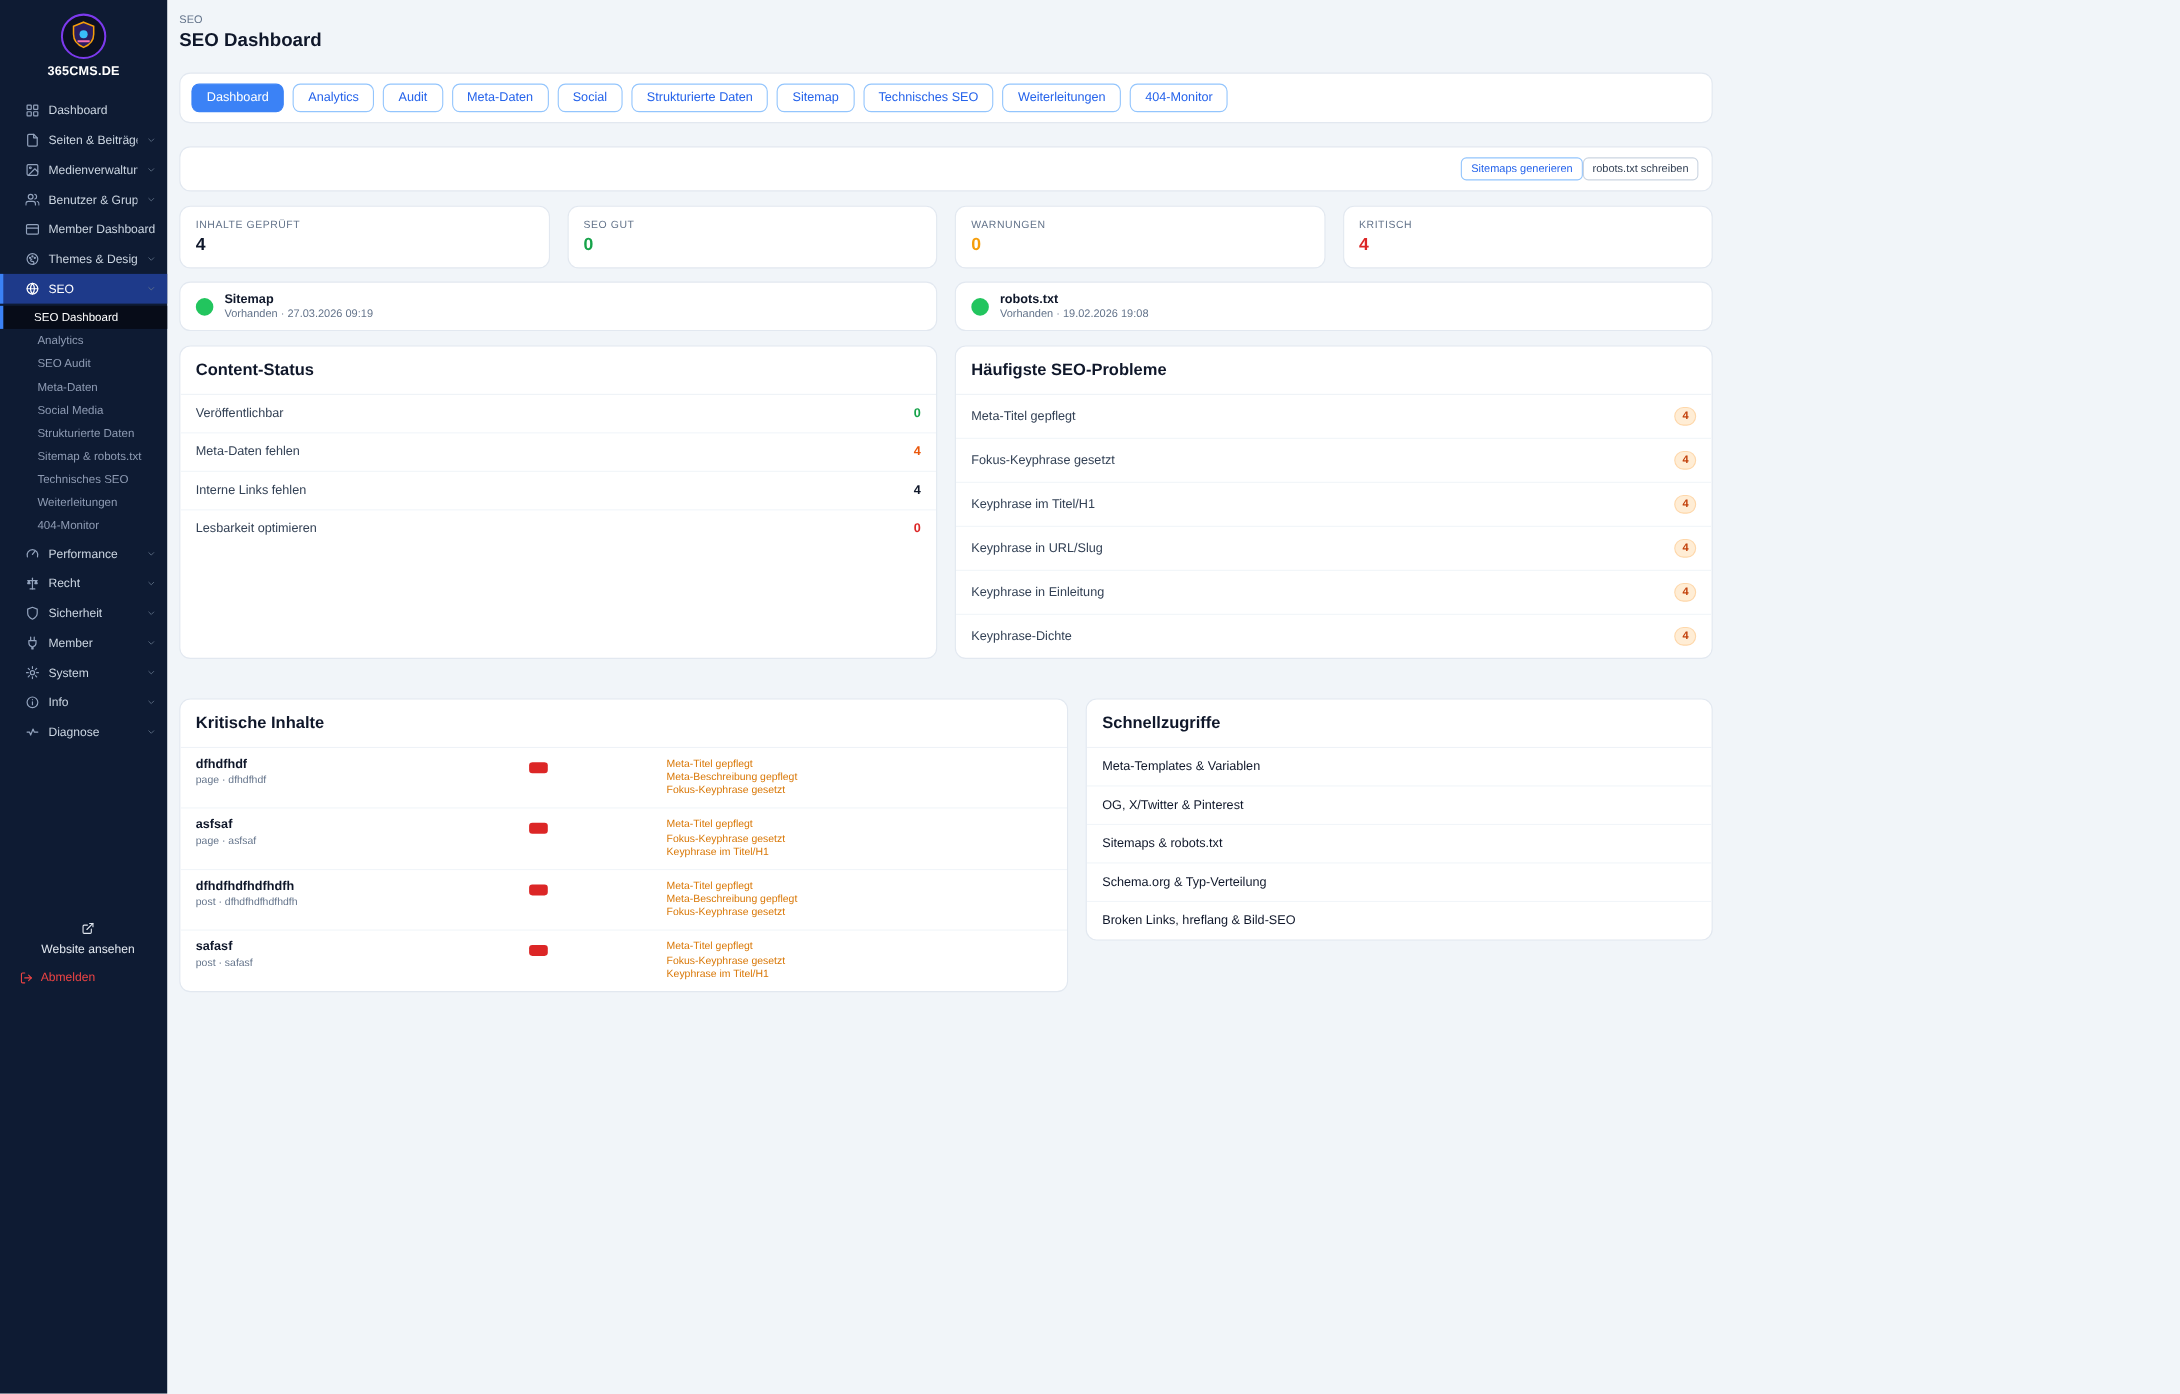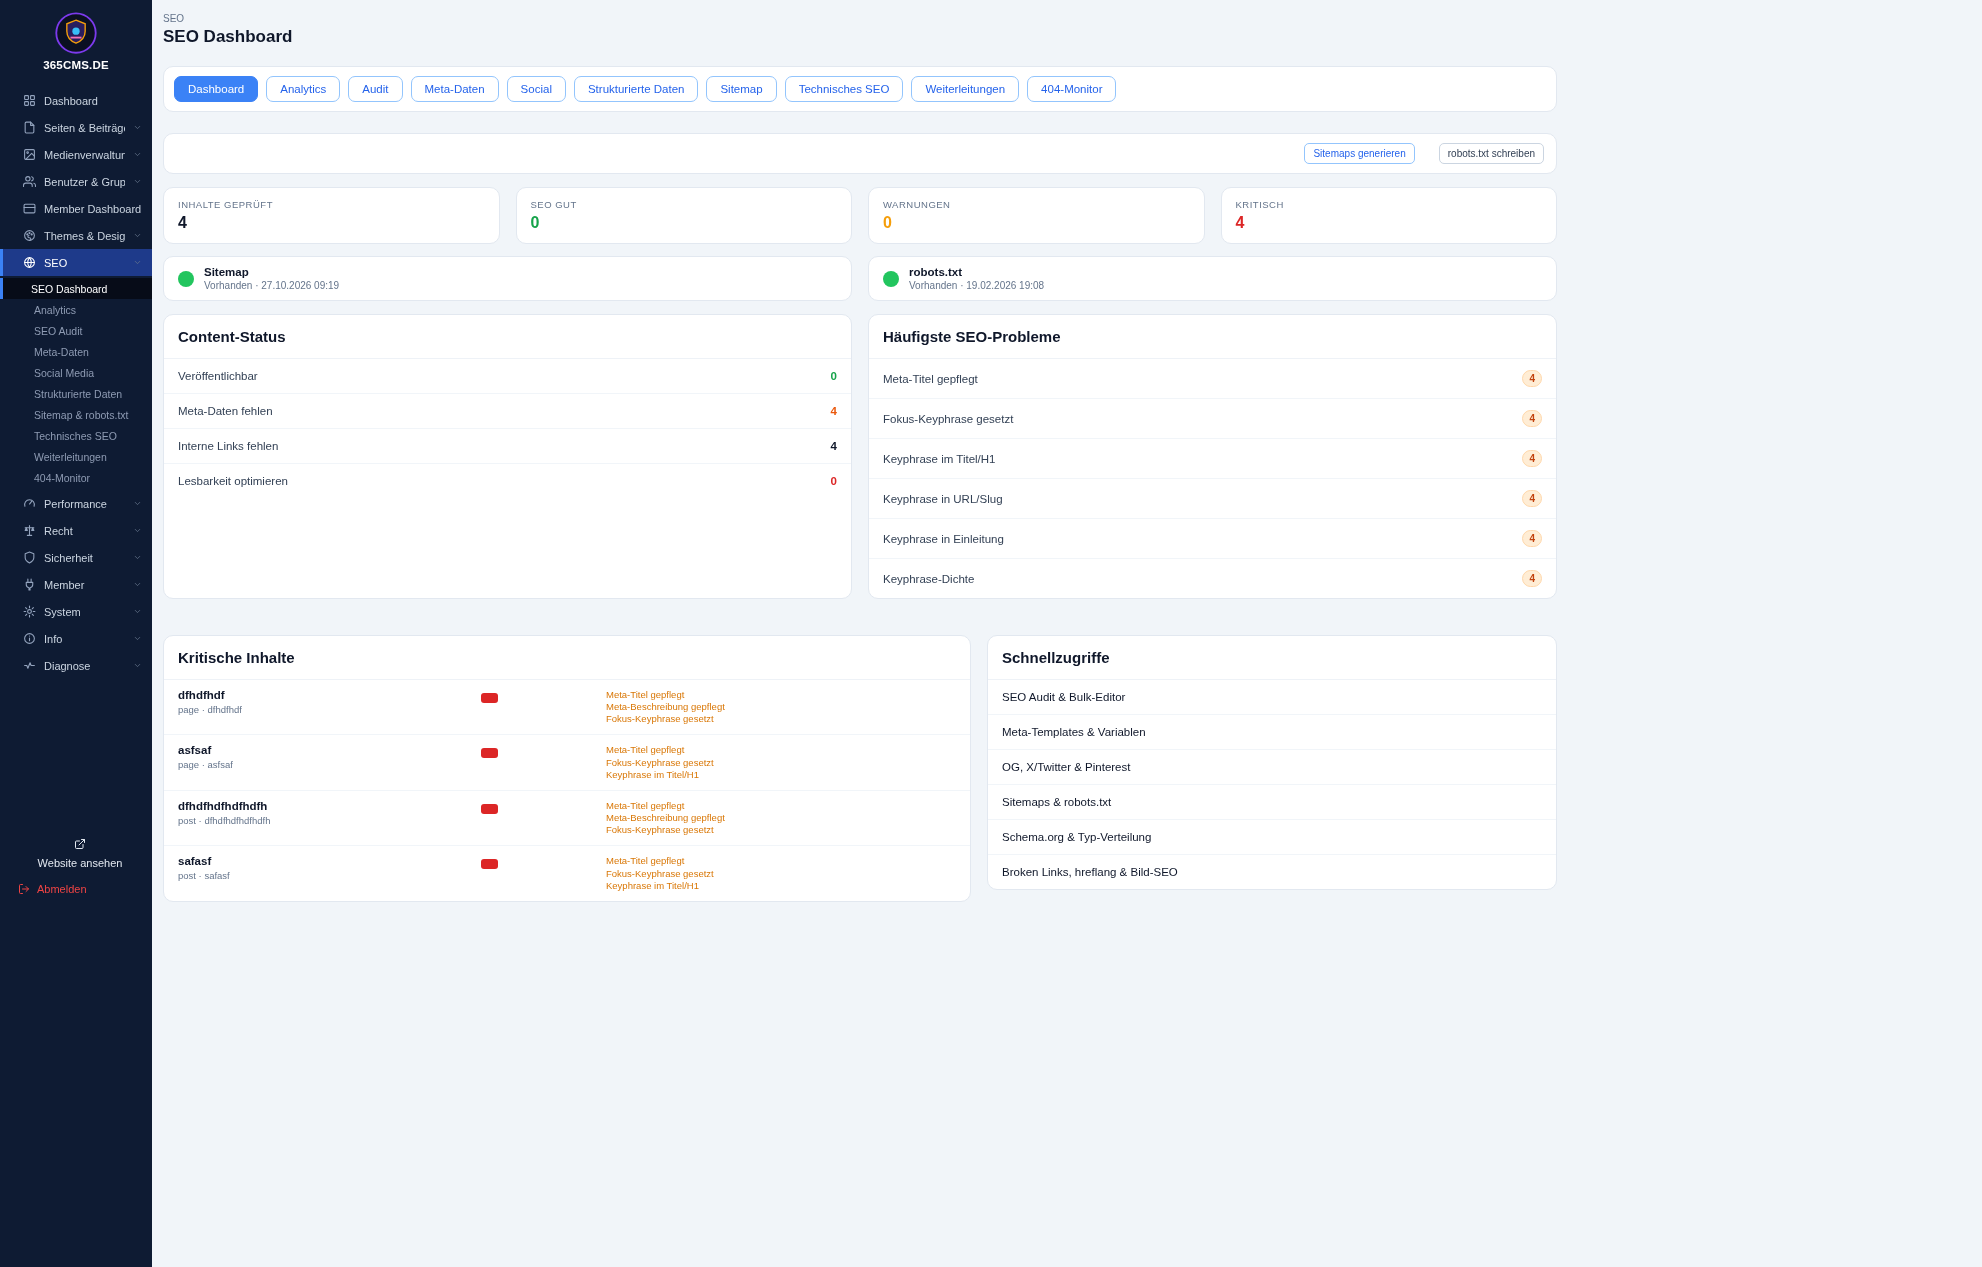--- a/index.html
+++ b/index.html
@@ -27,21 +27,21 @@
   
   .main{flex:1;padding:13px 11px;overflow:hidden}
   .content{width:1394px}
   .eyebrow{font-size:10px;color:#64748b}
   .page-title{font-size:17px;font-weight:bold;color:#0f172a;margin-top:3px}
 
   .tabs-card{background:#fff;border:1px solid #e2e8f0;border-radius:10px;padding:9px 10px;margin-top:19px;display:flex;gap:8px;align-items:center}
   .tab{font-family:inherit;font-size:11.5px;color:#2563eb;background:#fff;border:1px solid #93c5fd;border-radius:7px;padding:6px 13px;cursor:pointer;white-space:nowrap}
   .tab.active{background:#3b82f6;border-color:#3b82f6;color:#fff}
 
-  .toolbar-card{background:#fff;border:1px solid #e2e8f0;border-radius:10px;margin-top:21px;padding:9px 12px;display:flex;justify-content:flex-end;gap:24px;align-items:center}
+  .toolbar-card{background:#fff;border:1px solid #e2e8f0;border-radius:10px;margin-top:21px;padding:9px 12px;display:flex;justify-content:flex-end;gap:0;align-items:center}
   .btn-sm{font-family:inherit;font-size:10px;padding:4px 8px;border-radius:5px;border:1px solid;background:#fff;cursor:pointer}
   .btn-blue{color:#2563eb;border-color:#93c5fd}
   .btn-gray{color:#334155;border-color:#cbd5e1}
 
   .stats-row{display:flex;gap:16px;margin-top:13px}
   .stat-card{flex:1;background:#fff;border:1px solid #e2e8f0;border-radius:10px;padding:11px 14px}
   .stat-label{font-size:9.5px;letter-spacing:.5px;color:#64748b;text-transform:uppercase}
   .stat-value{font-size:16px;font-weight:bold;margin-top:4px}
 
   .status-row{display:flex;gap:16px;margin-top:12px}
@@ -364,21 +364,21 @@
           <div class="stat-label">KRITISCH</div>
           <div class="stat-value" style="color: rgb(220, 38, 38);">4</div>
         </div>
       </div>
 
     <div class="status-row" id="status-cards">
         <div class="status-card">
           <span class="dot" style="background: rgb(34, 197, 94);"></span>
           <div>
             <div class="status-title">Sitemap</div>
-            <div class="status-sub">Vorhanden · 27.10.2026 09:19</div>
+            <div class="status-sub">Vorhanden · 27.03.2026 09:19</div>
           </div>
         </div>
         <div class="status-card">
           <span class="dot" style="background: rgb(34, 197, 94);"></span>
           <div>
             <div class="status-title">robots.txt</div>
             <div class="status-sub">Vorhanden · 19.02.2026 19:08</div>
           </div>
         </div>
       </div>
@@ -486,21 +486,20 @@
                 <div>Meta-Titel gepflegt</div>
                 <div>Fokus-Keyphrase gesetzt</div>
                 <div>Keyphrase im Titel/H1</div>
               </div>
             </div>
           </div>
       </section>
       <section class="panel quick-panel">
         <header class="panel-header">Schnellzugriffe</header>
         <div id="quick-items">
-            <div class="quick-item">SEO Audit &amp; Bulk-Editor</div>
             <div class="quick-item">Meta-Templates &amp; Variablen</div>
             <div class="quick-item">OG, X/Twitter &amp; Pinterest</div>
             <div class="quick-item">Sitemaps &amp; robots.txt</div>
             <div class="quick-item">Schema.org &amp; Typ-Verteilung</div>
             <div class="quick-item">Broken Links, hreflang &amp; Bild-SEO</div>
           </div>
       </section>
     </div>
   </div>
 </main>

